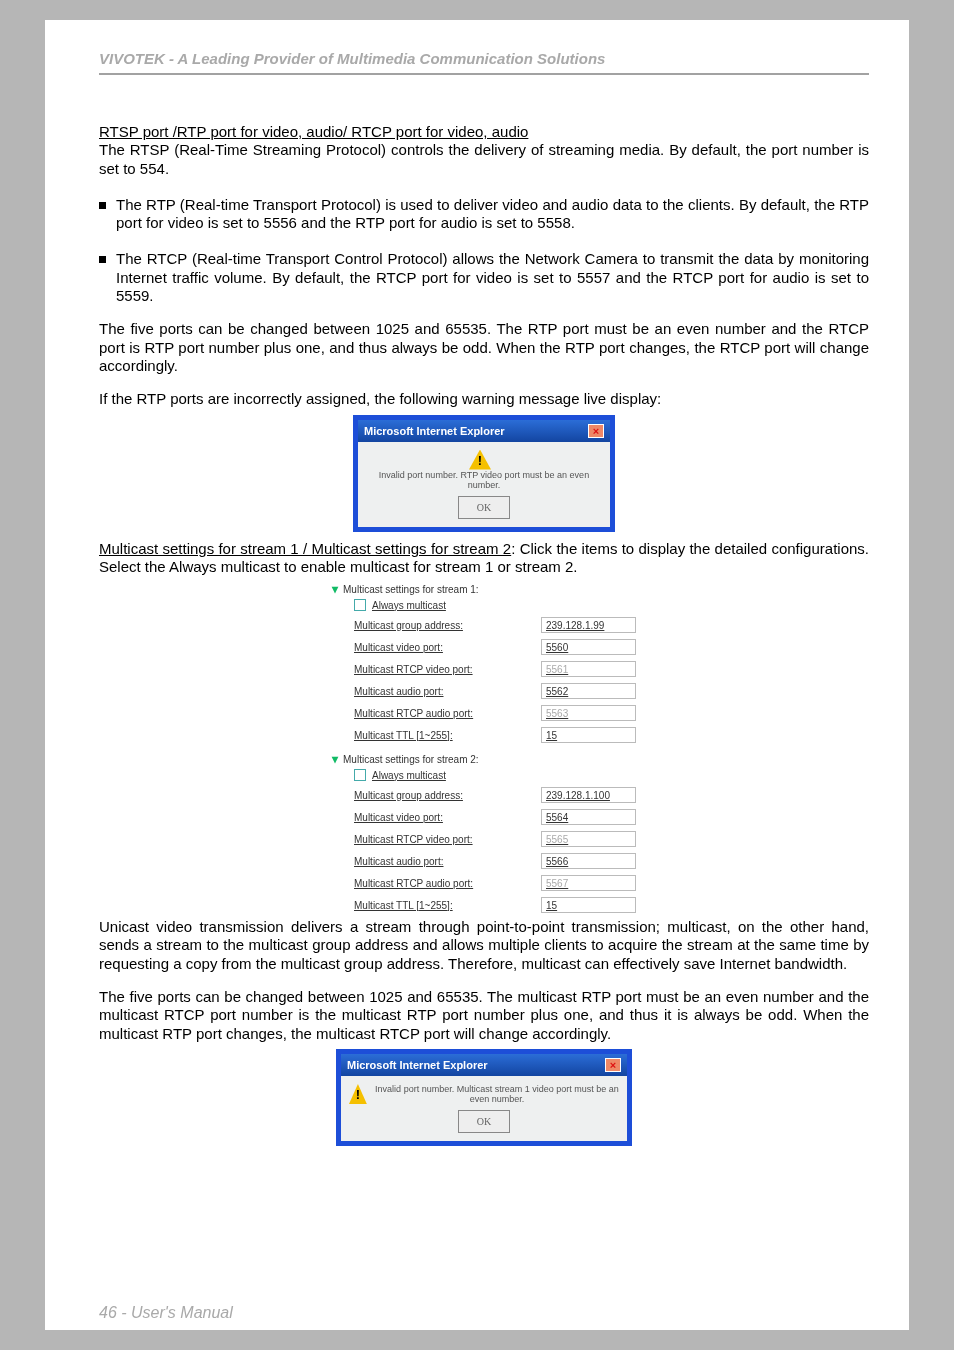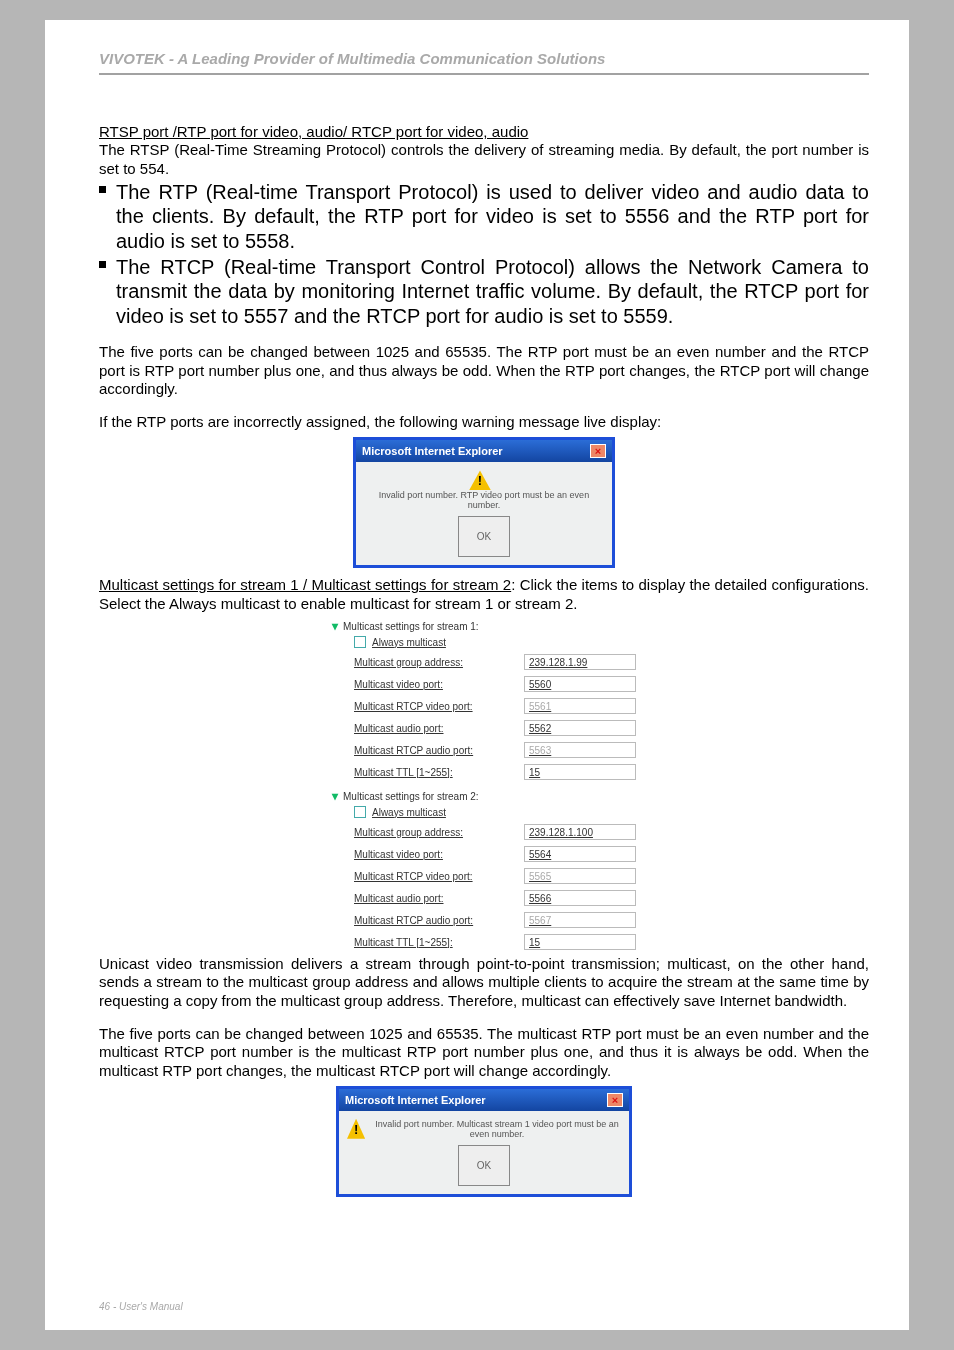--- a/index.html
+++ b/index.html
@@ -1,47 +1,47 @@
 <!DOCTYPE html>
 <html><head>
 <meta charset="utf-8">
 <style>
   * { margin: 0; padding: 0; box-sizing: border-box; }
   body { background: #b6b6b6; font-family: Arial, Helvetica, sans-serif; width: 954px; }
   .page { background: #fff; width: 864px; margin: 20px auto 0; padding: 30px 40px 34px 54px; position: relative; min-height: 1310px; }
   .hdr { color: #a9a9a9; font-style: italic; font-weight: bold; font-size: 15px; padding-bottom: 6px; border-bottom: 2px solid #a2a2a2; margin-bottom: 48px; }
   .sect-title { text-decoration: underline; font-size: 15px; color: #000; }
   .body-txt { font-size: 15px; color: #000; text-align: justify; line-height: 1.22; }
-  .bullet-row { display: flex; align-items: flex-start; font-size: 20px; text-align: justify; line-height: 1.22; margin-top: 2px; }
+  .bullet-row { display: flex; align-items: flex-start; font-size: 15px; text-align: justify; line-height: 1.22; margin-top: 18px; }
   .bullet-sq { width: 7px; height: 7px; background: #000; flex: none; margin-top: 6px; }
   .bullet-body { margin-left: 10px; flex: 1; }
 
   
-  .dlg { width: 262px; margin: 6px auto 8px; border: 3px solid #1d4ed8; background: #eef; font-size: 10px; }
+  .dlg { width: 262px; margin: 6px auto 8px; border: 5px solid #1d4ed8; background: #eef; font-size: 10px; }
   .dlg-title { background: linear-gradient(#2b6dd7,#1345a1); color: #fff; font-weight: bold; padding: 4px 6px; display: flex; justify-content: space-between; align-items: center; font-size: 11px; }
   .dlg-close { width: 16px; height: 14px; background: #e86; border: 1px solid #fff; color: #d11; font-weight: bold; display:flex; align-items:center; justify-content:center; font-size:11px; }
   .dlg-body { background: #eef0f0; padding: 8px 0 8px 0; text-align: center; color:#555; font-size: 9px; }
   .warn-ico { display:inline-block; width:22px; height:20px; background:#f5c000; position:relative; margin-right:8px; vertical-align:middle; clip-path: polygon(50% 0,100% 100%,0 100%);}
   .warn-ico::after{content:"!";position:absolute;left:0;right:0;top:3px;text-align:center;color:#000;font-weight:bold;font-size:13px;}
-  .dlg-btn { display:inline-block; border:1px solid #888; background:#eee; font-size:10px; padding:14px 18px; margin-top:6px; color:#666; }
+  .dlg-btn { display:inline-block; border:1px solid #888; background:#eee; font-size:10px; padding:5px 18px; margin-top:6px; color:#666;font-family:Liberation Serif, serif; }
 
   .dlg2 { width: 296px; }
   .dlg2 .dlg-body { font-size: 9px; }
 
   
   .mc-wrap { width: 304px; margin: 4px auto 2px; font-size: 10px; color:#333; }
   .mc-head { display:flex; align-items:center; gap:5px; margin-top:6px; }
   .mc-arrow { color:#1b6; font-size:12px; font-weight:bold; }
   .mc-row { display:flex; align-items:center; padding: 3px 0 3px 22px; text-decoration: underline; }
   .mc-label { flex:1; font-size:10px; }
-  .mc-input { width: 112px; height: 16px; border:1px solid #bbb; font-size:10px; padding:0 4px; display:flex; align-items:center; background:#fff; }
+  .mc-input { width: 95px; height: 16px; border:1px solid #bbb; font-size:10px; padding:0 4px; display:flex; align-items:center; background:#fff; }
   .mc-input.dis { color:#aaa; }
   .mc-check { width:12px; height:12px; border:1px solid #4aa; margin-right:6px; flex:none; }
 
-  .footer { position: absolute; bottom: 18px; left: 54px; color: #a9a9a9; font-style: italic; font-size: 10px; }
+  .footer { position: absolute; bottom: 8px; left: 54px; color: #a9a9a9; font-style: italic; font-size: 16px; }
 </style>
 </head>
 <body>
 
 <div class="page">
 
   <div class="hdr">VIVOTEK - A Leading Provider of Multimedia Communication Solutions</div>
 
   <div class="body-txt">
     <span class="sect-title">RTSP port /RTP port for video, audio/ RTCP port for video, audio</span><br>

